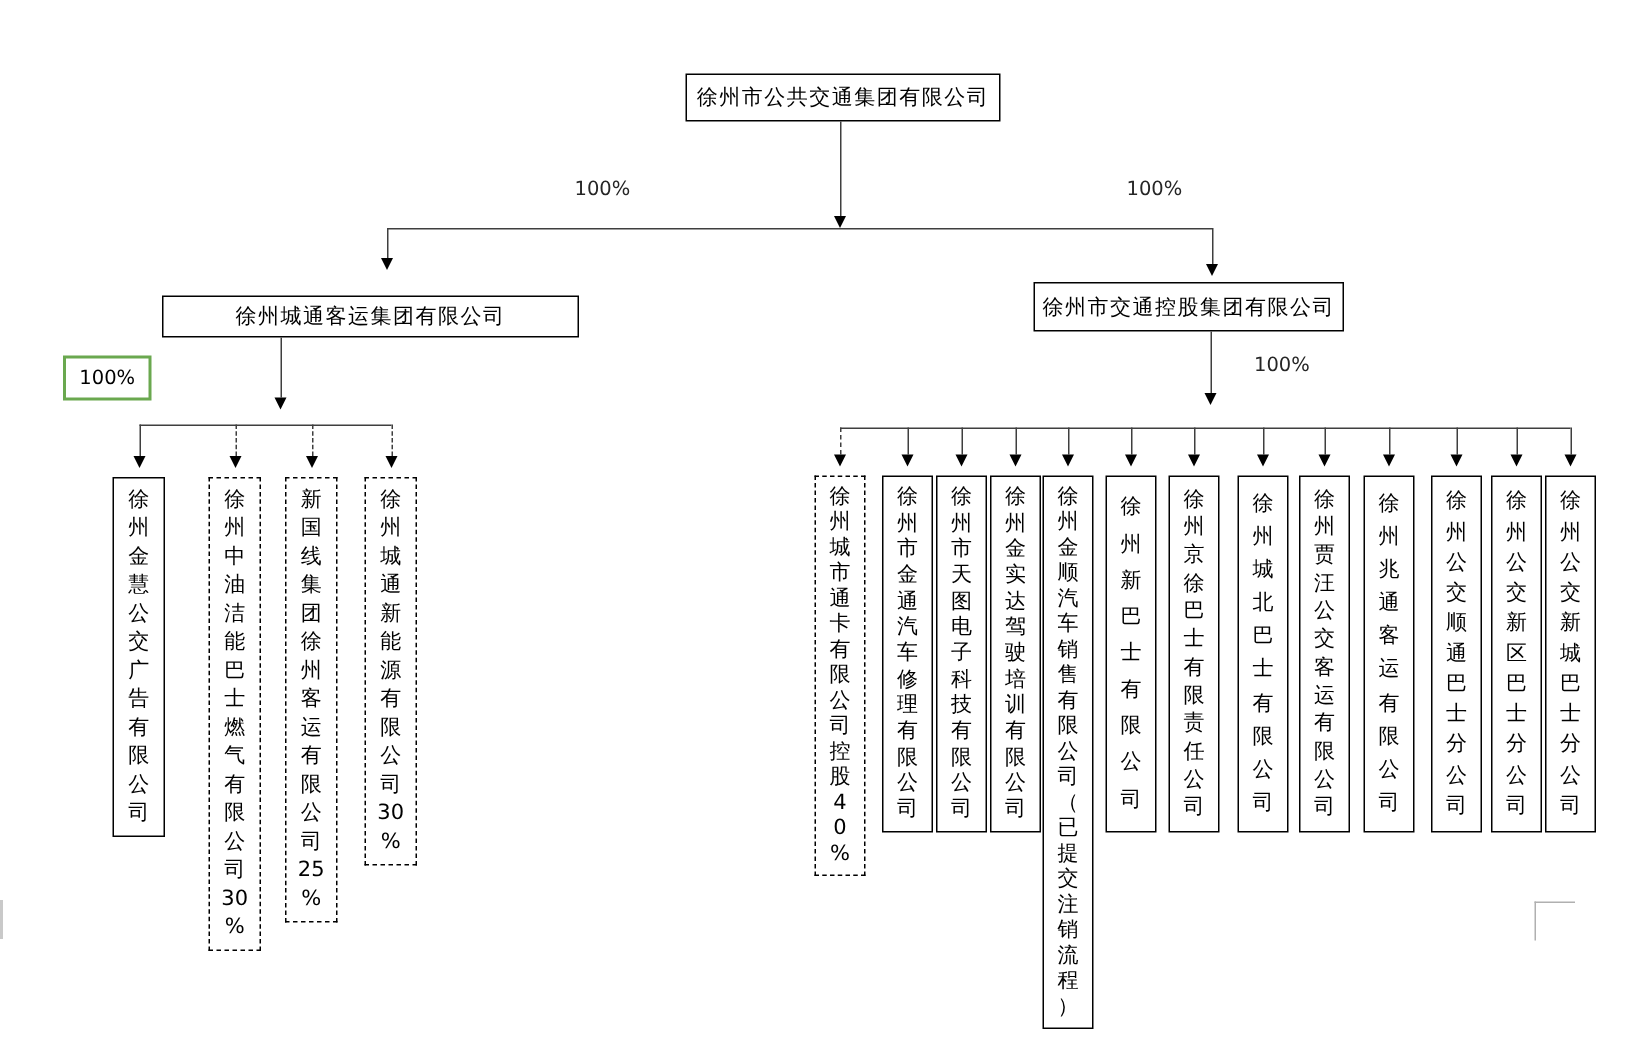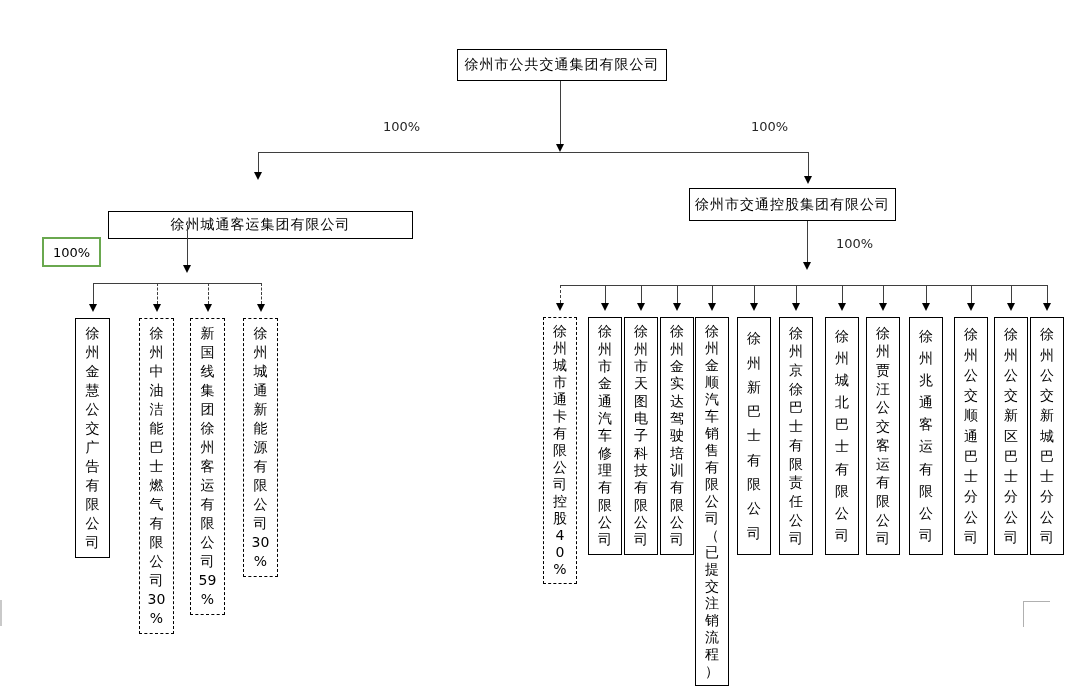--- a/index.html
+++ b/index.html
@@ -10,21 +10,21 @@
   .title{
     position:absolute;top:4px;left:0;width:100%;text-align:center;
     font-size:18px;font-weight:bold;letter-spacing:2px;
   }
   .node{
     position:absolute;border:1px solid #000;background:#fff;box-sizing:border-box;
     display:flex;align-items:center;justify-content:center;
     font-size:14px;letter-spacing:1px;white-space:nowrap;
   }
   #root-box{left:457px;top:49px;width:210px;height:32px;}
-  #branch-left{left:108px;top:211px;width:305px;height:28px;}
+  #branch-left{left:108px;top:197px;width:278px;height:28px;}
   #branch-right{left:689px;top:188px;width:207px;height:33px;}
   .hline{position:absolute;height:0;border-top:1px solid #3f3f3f;}
   .vline-c{position:absolute;width:0;border-left:1px solid #3f3f3f;}
   .vline-c.dashed{border-left-style:dashed;}
   .ah{
     position:absolute;width:0;height:0;
     border-left:4px solid transparent;border-right:4px solid transparent;
     border-top:8px solid #000;
   }
   .pct{position:absolute;font-size:13px;color:#262626;}
@@ -142,21 +142,21 @@
         <span>集</span>
         <span>团</span>
         <span>徐</span>
         <span>州</span>
         <span>客</span>
         <span>运</span>
         <span>有</span>
         <span>限</span>
         <span>公</span>
         <span>司</span>
-        <span>59</span>
+        <span>25</span>
         <span>%</span>
       </div>
       <div class="org-box dashed">
         <span>徐</span>
         <span>州</span>
         <span>城</span>
         <span>通</span>
         <span>新</span>
         <span>能</span>
         <span>源</span>

